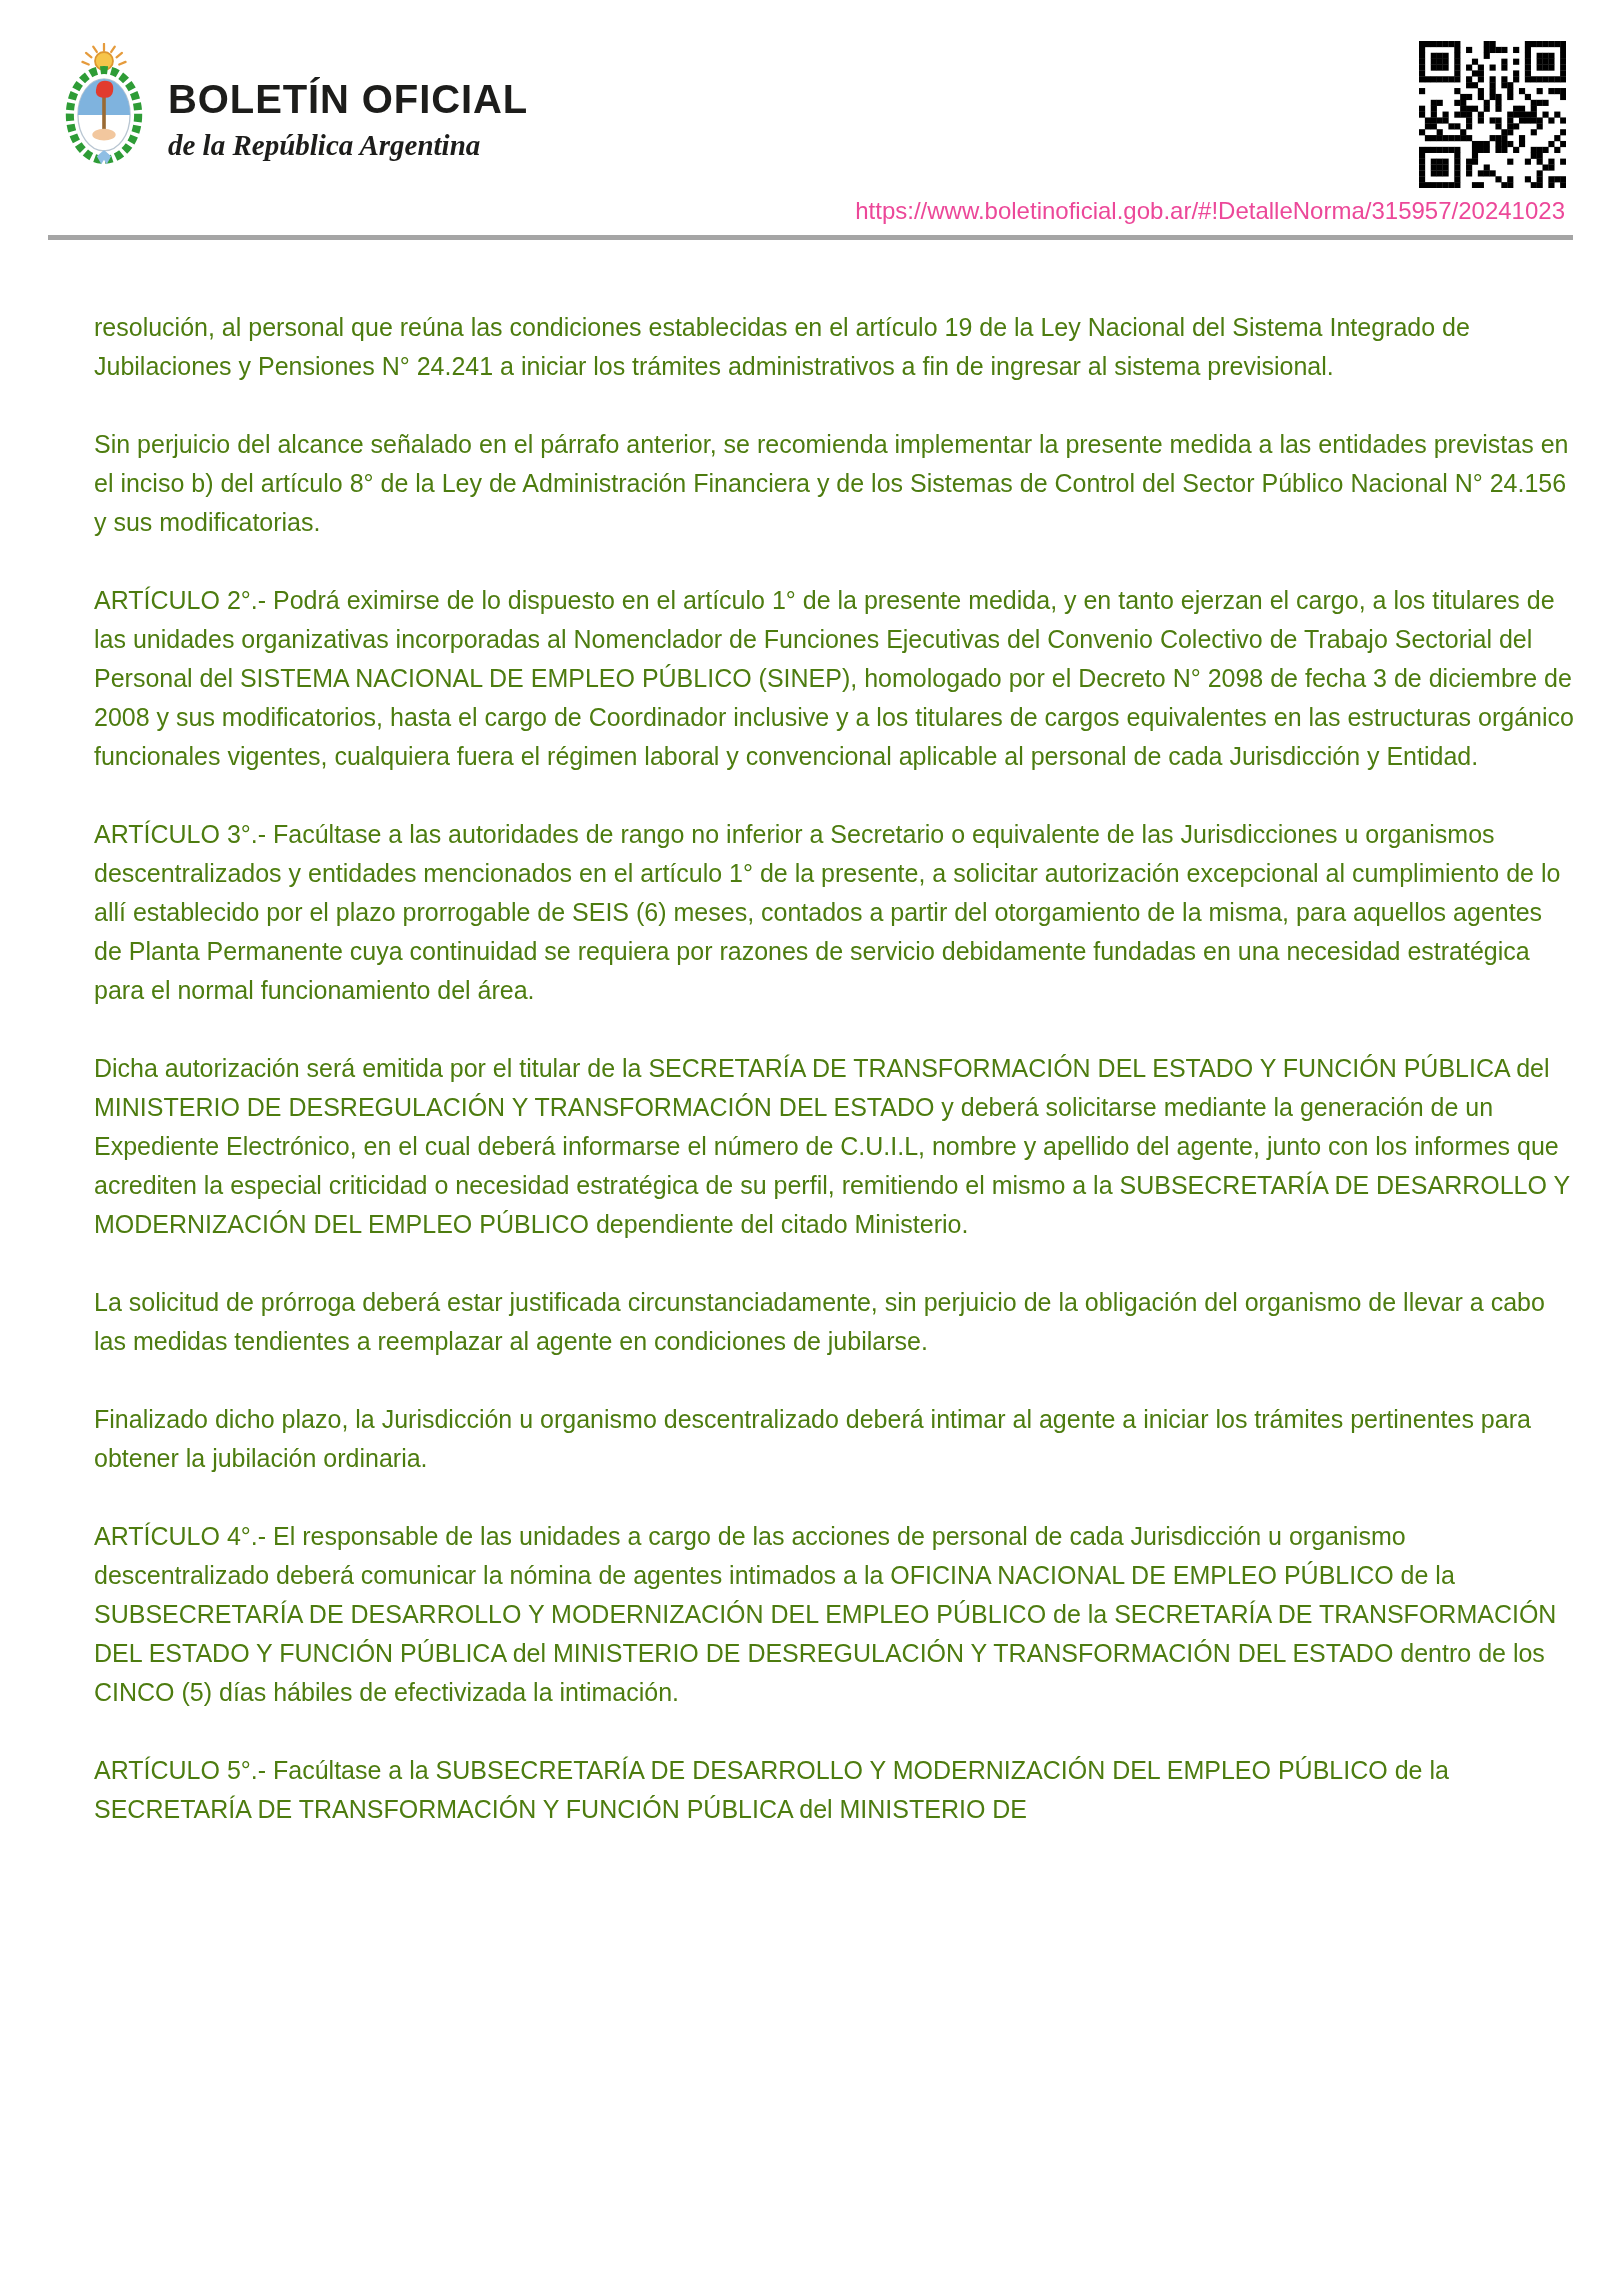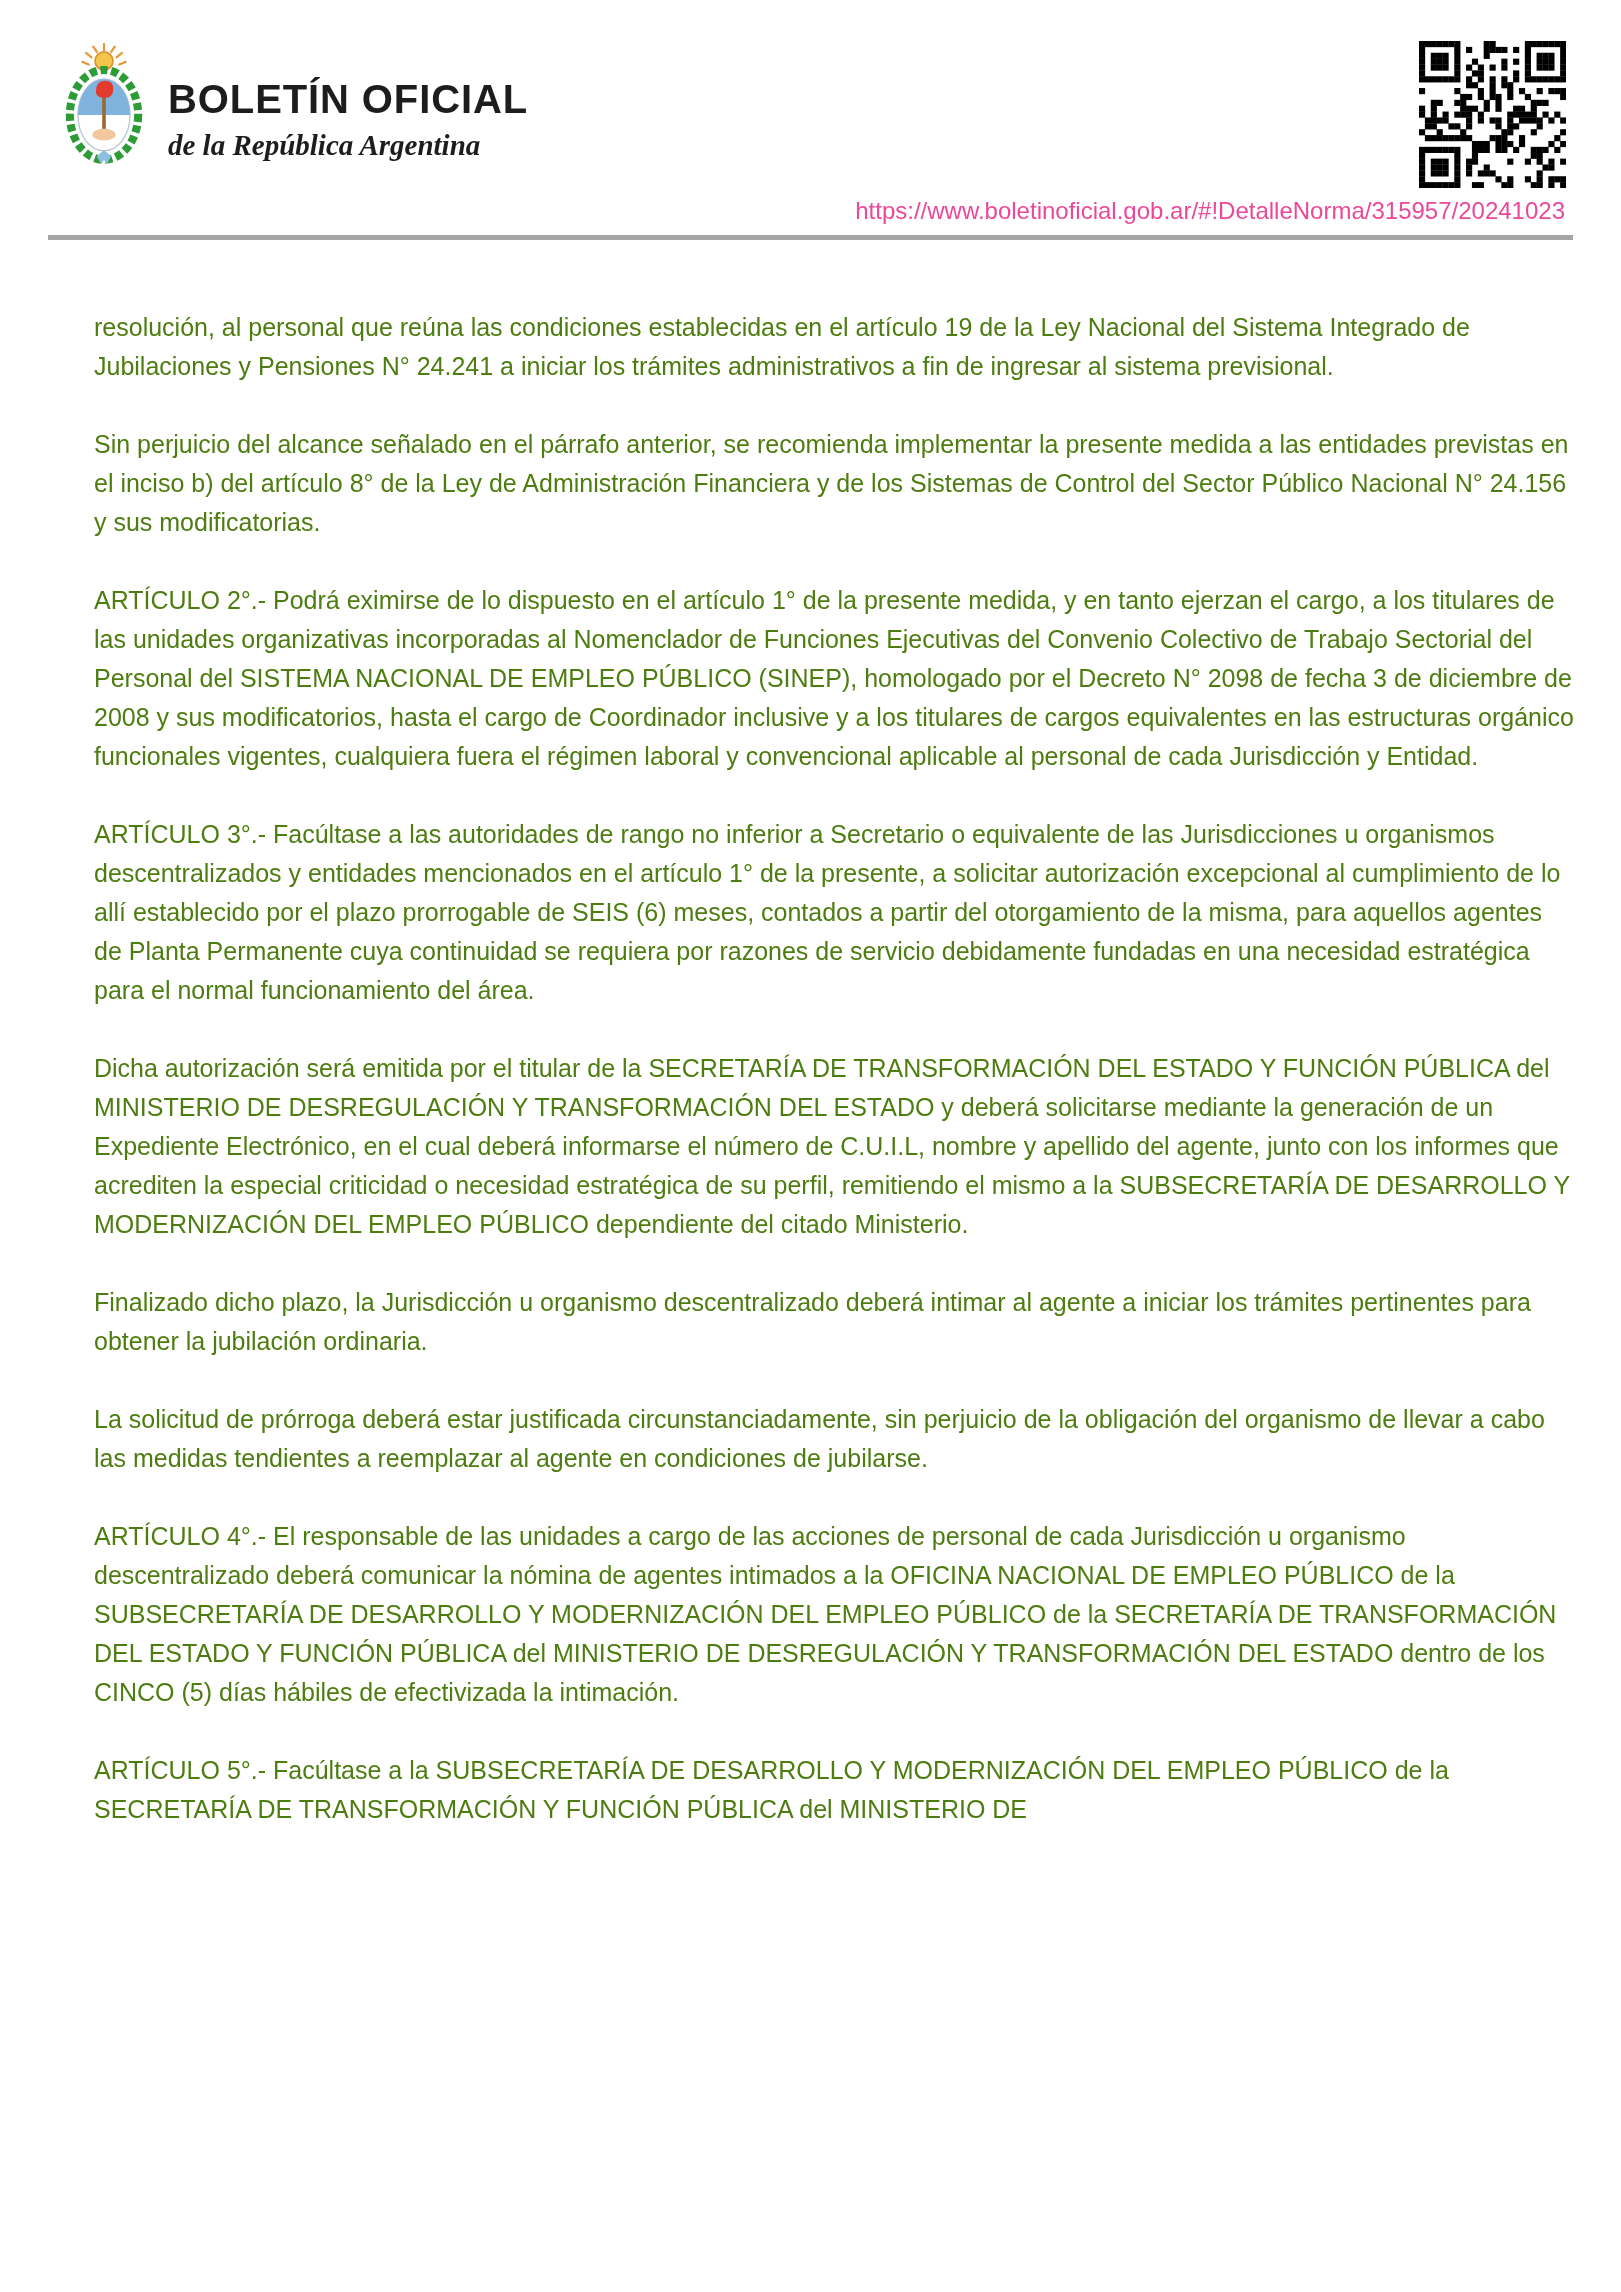--- a/index.html
+++ b/index.html
@@ -369,22 +369,22 @@
       </svg></div>
   <div class="norm-url">https://www.boletinoficial.gob.ar/#!DetalleNorma/315957/20241023</div>
   <div class="header-divider"></div>
 
   <div class="doc-body">
     <p>resolución, al personal que reúna las condiciones establecidas en el artículo 19 de la Ley Nacional del Sistema Integrado de Jubilaciones y Pensiones N° 24.241 a iniciar los trámites administrativos a fin de ingresar al sistema previsional.</p>
     <p>Sin perjuicio del alcance señalado en el párrafo anterior, se recomienda implementar la presente medida a las entidades previstas en el inciso b) del artículo 8° de la Ley de Administración Financiera y de los Sistemas de Control del Sector Público Nacional N° 24.156 y sus modificatorias.</p>
     <p>ARTÍCULO 2°.- Podrá eximirse de lo dispuesto en el artículo 1° de la presente medida, y en tanto ejerzan el cargo, a los titulares de las unidades organizativas incorporadas al Nomenclador de Funciones Ejecutivas del Convenio Colectivo de Trabajo Sectorial del Personal del SISTEMA NACIONAL DE EMPLEO PÚBLICO (SINEP), homologado por el Decreto N° 2098 de fecha 3 de diciembre de 2008 y sus modificatorios, hasta el cargo de Coordinador inclusive y a los titulares de cargos equivalentes en las estructuras orgánico funcionales vigentes, cualquiera fuera el régimen laboral y convencional aplicable al personal de cada Jurisdicción y Entidad.</p>
     <p>ARTÍCULO 3°.- Facúltase a las autoridades de rango no inferior a Secretario o equivalente de las Jurisdicciones u organismos descentralizados y entidades mencionados en el artículo 1° de la presente, a solicitar autorización excepcional al cumplimiento de lo allí establecido por el plazo prorrogable de SEIS (6) meses, contados a partir del otorgamiento de la misma, para aquellos agentes de Planta Permanente cuya continuidad se requiera por razones de servicio debidamente fundadas en una necesidad estratégica para el normal funcionamiento del área.</p>
     <p>Dicha autorización será emitida por el titular de la SECRETARÍA DE TRANSFORMACIÓN DEL ESTADO Y FUNCIÓN PÚBLICA del MINISTERIO DE DESREGULACIÓN Y TRANSFORMACIÓN DEL ESTADO y deberá solicitarse mediante la generación de un Expediente Electrónico, en el cual deberá informarse el número de C.U.I.L, nombre y apellido del agente, junto con los informes que acrediten la especial criticidad o necesidad estratégica de su perfil, remitiendo el mismo a la SUBSECRETARÍA DE DESARROLLO Y MODERNIZACIÓN DEL EMPLEO PÚBLICO dependiente del citado Ministerio.</p>
+    <p>La solicitud de prórroga deberá estar justificada circunstanciadamente, sin perjuicio de la obligación del organismo de llevar a cabo las medidas tendientes a reemplazar al agente en condiciones de jubilarse.</p>
     <p>Finalizado dicho plazo, la Jurisdicción u organismo descentralizado deberá intimar al agente a iniciar los trámites pertinentes para obtener la jubilación ordinaria.</p>
-    <p>La solicitud de prórroga deberá estar justificada circunstanciadamente, sin perjuicio de la obligación del organismo de llevar a cabo las medidas tendientes a reemplazar al agente en condiciones de jubilarse.</p>
     <p>ARTÍCULO 4°.- El responsable de las unidades a cargo de las acciones de personal de cada Jurisdicción u organismo descentralizado deberá comunicar la nómina de agentes intimados a la OFICINA NACIONAL DE EMPLEO PÚBLICO de la SUBSECRETARÍA DE DESARROLLO Y MODERNIZACIÓN DEL EMPLEO PÚBLICO de la SECRETARÍA DE TRANSFORMACIÓN DEL ESTADO Y FUNCIÓN PÚBLICA del MINISTERIO DE DESREGULACIÓN Y TRANSFORMACIÓN DEL ESTADO dentro de los CINCO (5) días hábiles de efectivizada la intimación.</p>
     <p>ARTÍCULO 5°.- Facúltase a la SUBSECRETARÍA DE DESARROLLO Y MODERNIZACIÓN DEL EMPLEO PÚBLICO de la SECRETARÍA DE TRANSFORMACIÓN Y FUNCIÓN PÚBLICA del MINISTERIO DE</p>
   </div>
 
   <div class="page-number">4 de 5</div>
 
   <div class="footer-divider"></div>
 
   <div class="footer-crest">
     <svg viewBox="0 0 100 138" width="64" height="122">

